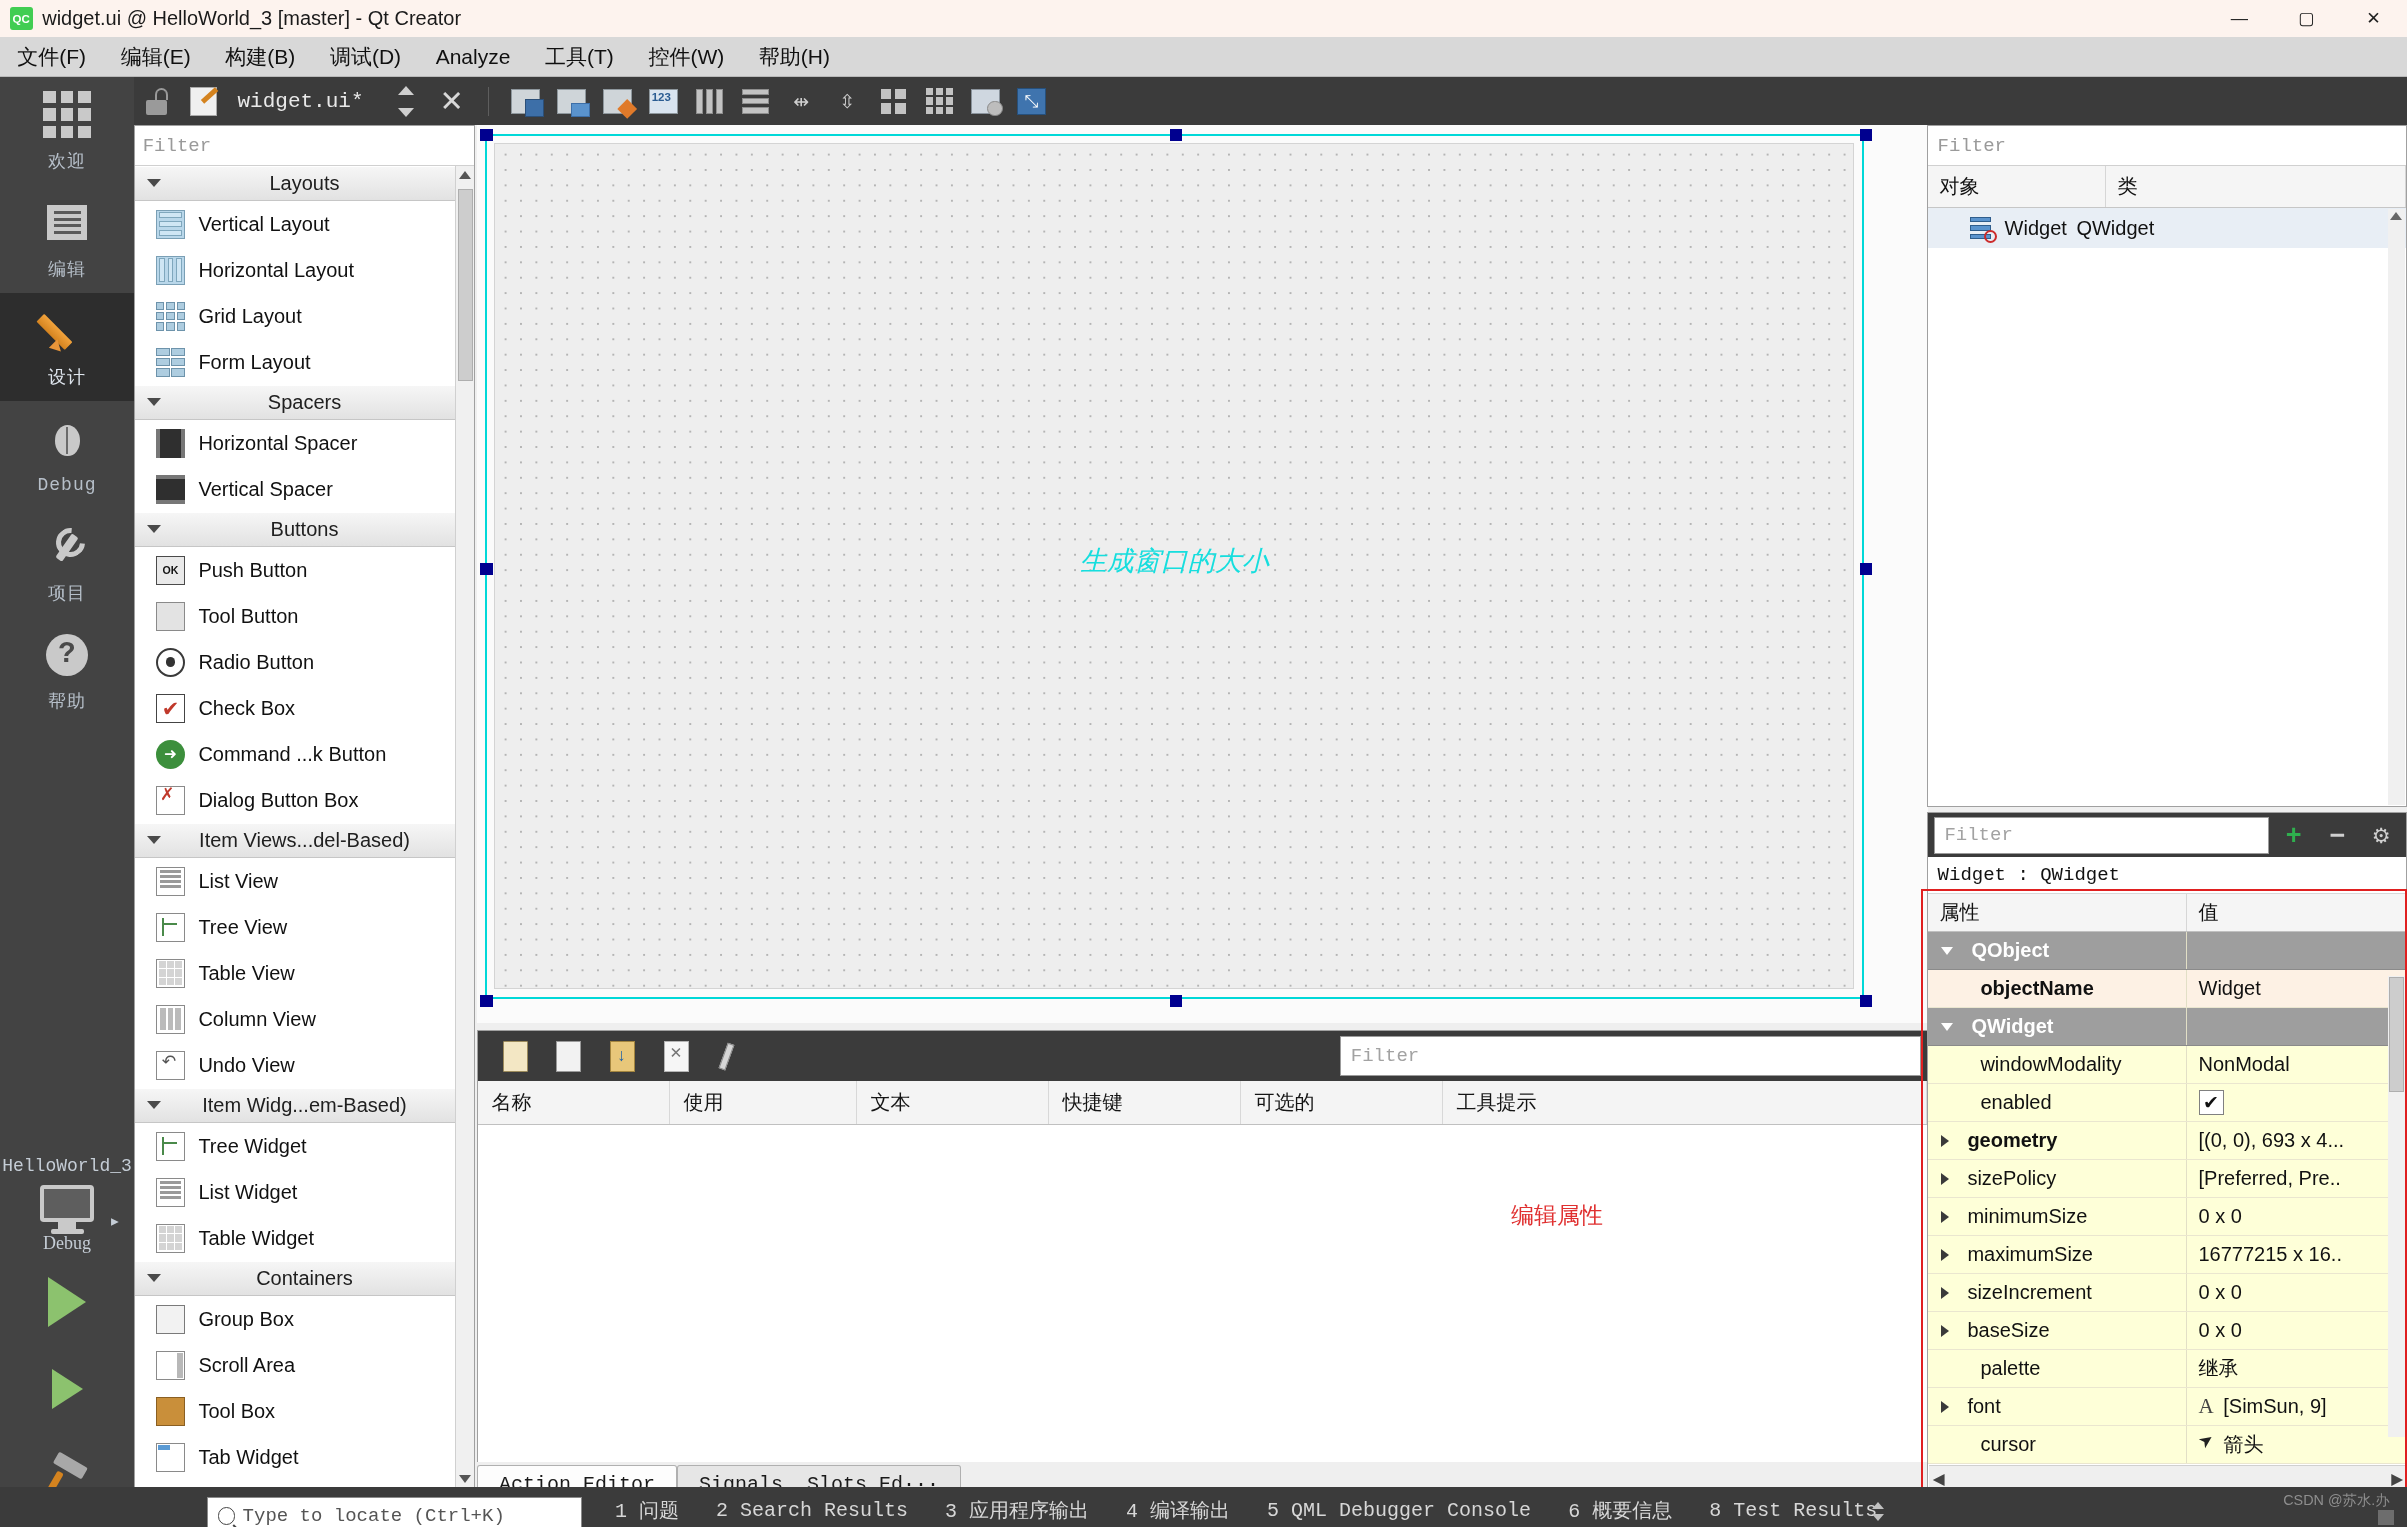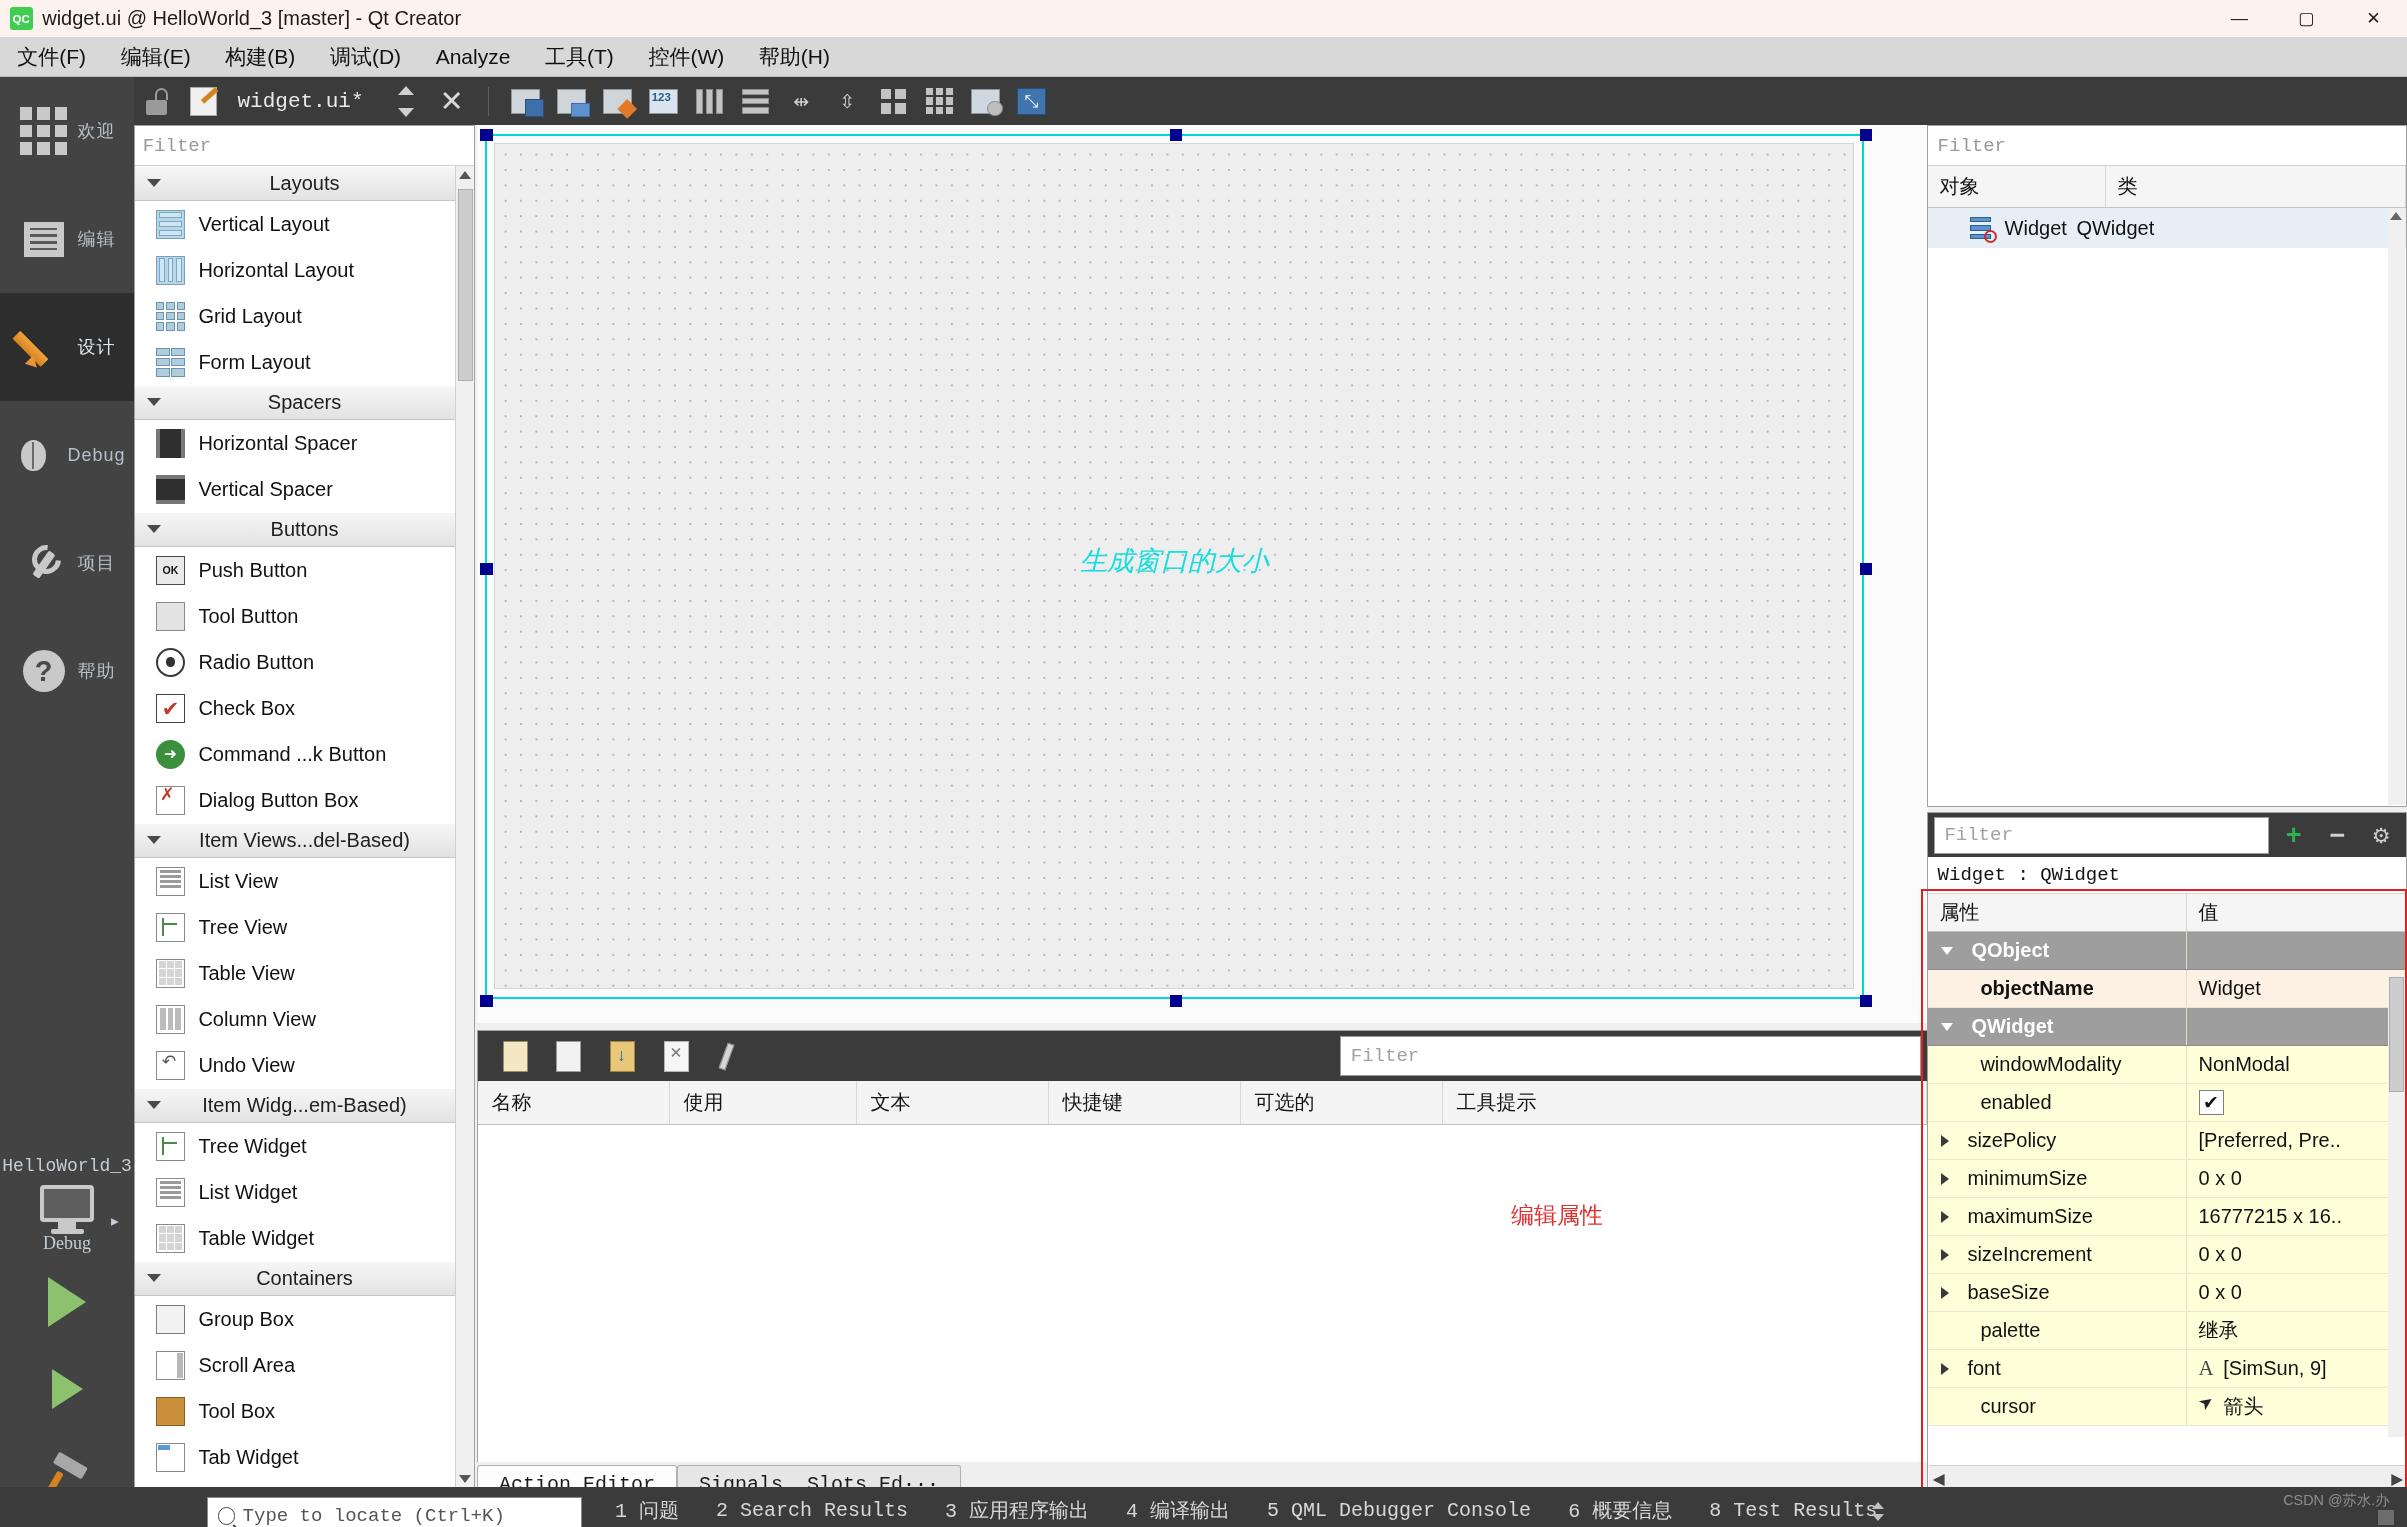--- a/index.html
+++ b/index.html
@@ -44,23 +44,23 @@
     display:flex; align-items:center;
     font-family:"Liberation Sans", sans-serif; white-space:nowrap;
   }
 
   
   #modebar {
     position:absolute; left:0; top:77px; width:134px; height:1451px;
     background:#434343;
   }
   .mode-btn {
-    width:134px; height:108px; display:flex; flex-direction:row;
+    width:134px; height:108px; display:flex; flex-direction:column;
     align-items:center; justify-content:center; gap:9px;
-    color:#b6bfc9; font-size:18px; font-family:Liberation Sans, sans-serif;
+    color:#b6bfc9; font-size:18px; font-family:Liberation Mono, monospace;
   }
   .mode-btn.active { background:#2d2d2d; color:#dfe6ee; }
   .mode-ico { width:50px; height:50px; display:flex; align-items:center; justify-content:center; }
   .mode-label { font-size:18px; letter-spacing:1px; }
 
   .grid9 { display:grid; grid-template-columns:repeat(3,12.5px); grid-template-rows:repeat(3,12.5px); gap:4.8px; }
   .grid9 i { background:#c9c9c9; display:block; }
 
   .doc-ico { width:40px; height:35px; background:#c9c9c9; display:flex; flex-direction:column;
              justify-content:center; align-items:center; gap:3.8px; }
@@ -925,20 +925,27 @@
   <div class="pe-row ylw">
     <div class="pe-name">
       <span class="pe-indent"></span>
         <span>enabled</span>
     </div>
     <div class="pe-val">
       <span class="pe-check">✔</span>
     </div>
   </div>
 
+  <div class="pe-row ylw">
+    <div class="pe-name bold">
+      <span class="pe-tri"></span>
+      <span>geometry</span>
+    </div>
+    <div class="pe-val">[(0, 0), 693 x 4...</div>
+  </div>
 
   <div class="pe-row ylw">
     <div class="pe-name">
       <span class="pe-tri"></span>
       <span>sizePolicy</span>
     </div>
     <div class="pe-val">[Preferred, Pre..</div>
   </div>
 
   <div class="pe-row ylw">

